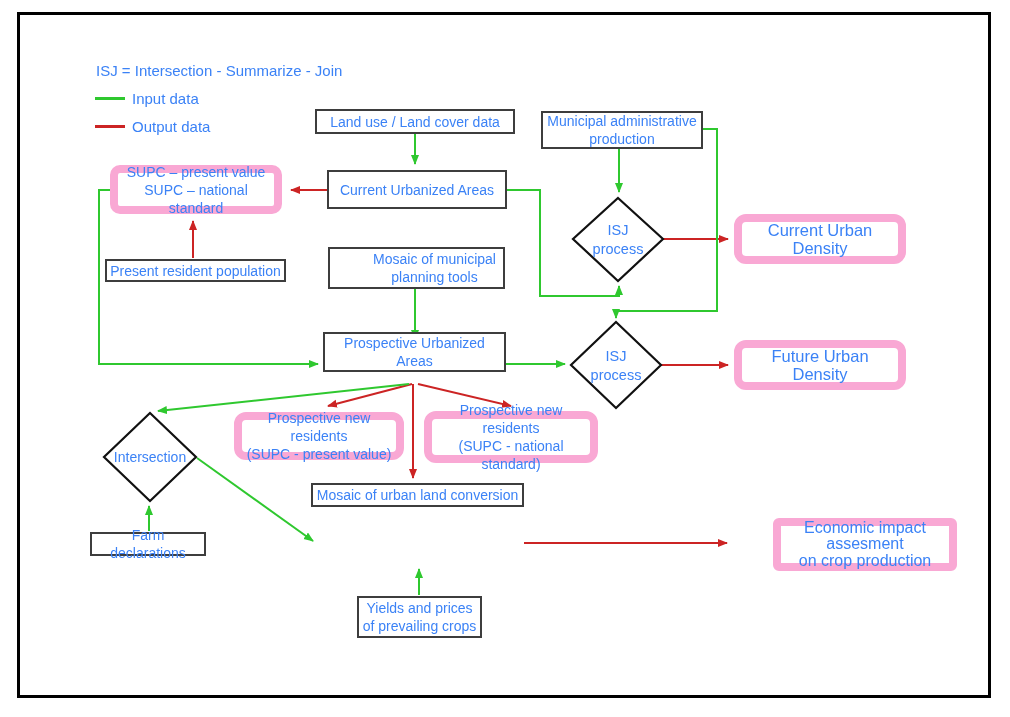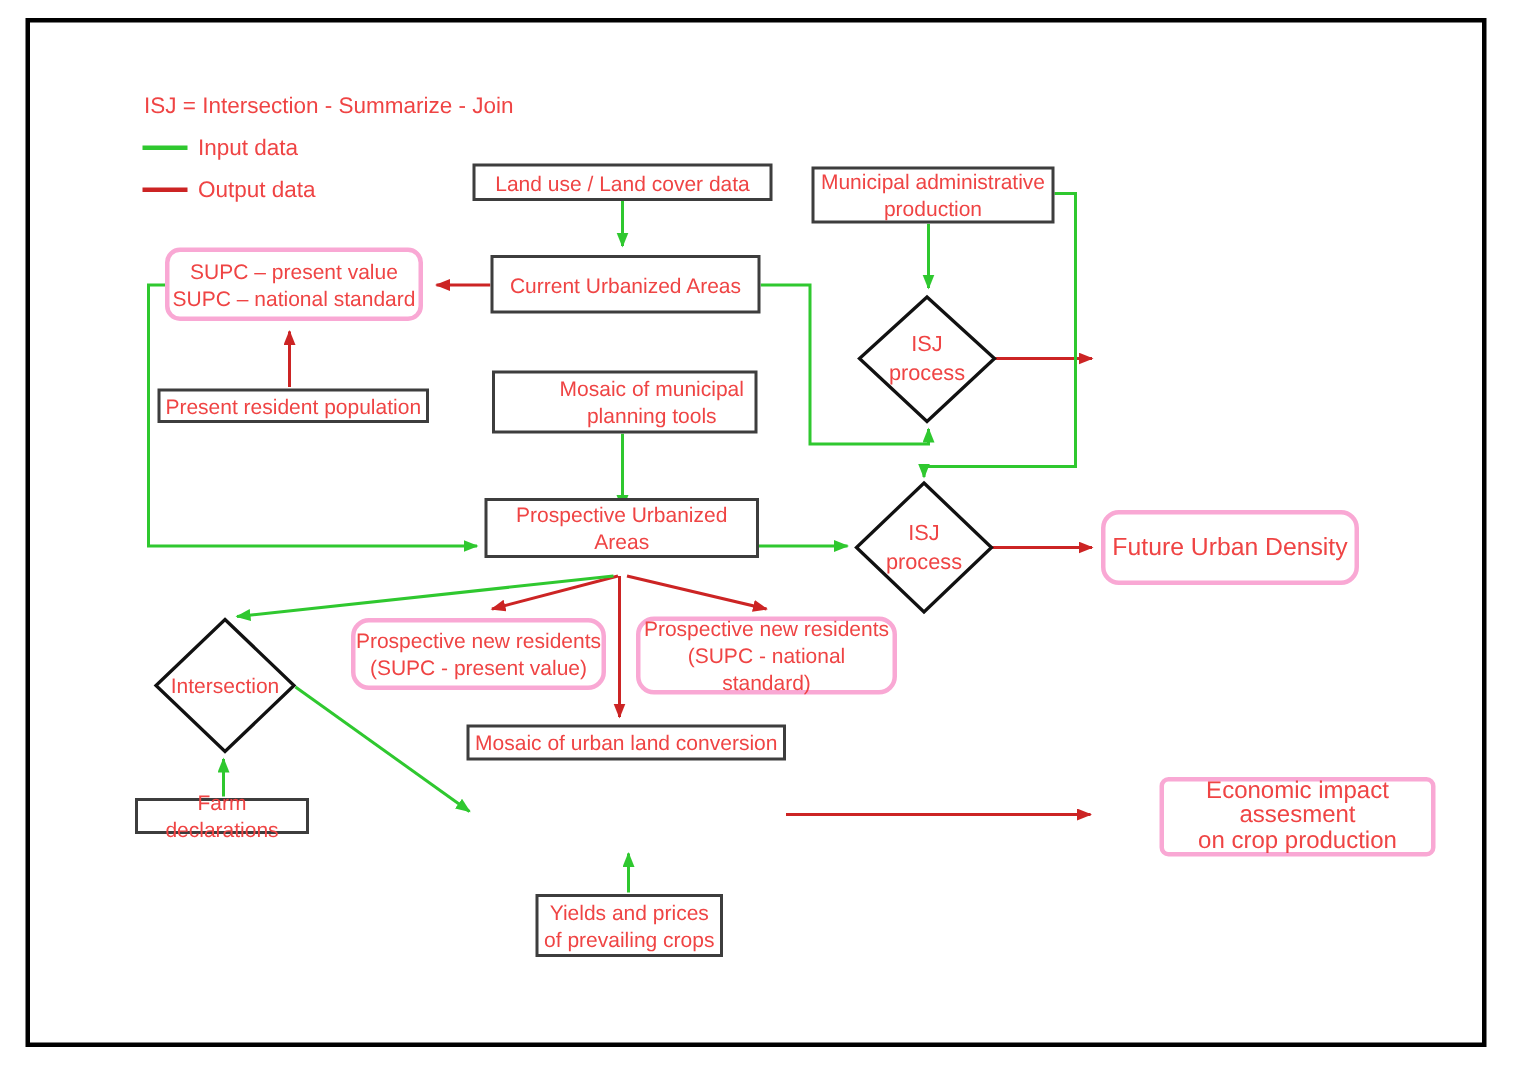--- a/index.html
+++ b/index.html
@@ -1,32 +1,32 @@
 <!DOCTYPE html>
 <html><head>
 <meta charset="utf-8">
 <style>
   html,body { margin:0; padding:0; background:#fff; }
   .canvas {
     position:relative; width:1010px; height:707px; background:#ffffff;
-    font-family:"Liberation Sans","DejaVu Sans",sans-serif; color:#ef4444;
+    font-family:"Liberation Sans","DejaVu Sans",sans-serif; color:#3b82f6;
     overflow:hidden;
   }
   .frame {
     position:absolute; left:17px; top:12px; width:974px; height:686px;
     border:3px solid #000; box-sizing:border-box;
   }
   .edges { position:absolute; left:0; top:0; width:1010px; height:717px; }
   .node {
     position:absolute; box-sizing:border-box; background:#fff;
     display:flex; align-items:center; justify-content:center;
     text-align:center; white-space:pre-line; line-height:18px; font-size:14px;
   }
   .rect { border:2px solid #3d3d3d; }
-  .rounded { border:3px solid #f9a8d4; border-radius:12px; }
+  .rounded { border:8px solid #f9a8d4; border-radius:12px; }
   .density { font-size:16.5px; }
   .economic { font-size:16px; line-height:16.5px; border-radius:6px;margin-left:40px; }
   .diamond-label {
     position:absolute; background:transparent; display:flex; align-items:center;
     justify-content:center; text-align:center; white-space:pre-line;
     font-size:14.5px; line-height:19px;
   }
   .legend-def { position:absolute; left:96px; top:62px; font-size:15px; }
   .legend-swatch { position:absolute; width:30px; height:3px; }
   .legend-label { position:absolute; font-size:15px; }
@@ -94,20 +94,21 @@
 planning tools</div>
   <div class="node rect" style="left:323px;top:332px;width:183px;height:40px;">Prospective Urbanized
 Areas</div>
   <div class="node rect" style="left:311px;top:483px;width:213px;height:24px;">Mosaic of urban land conversion</div>
   <div class="node rect" style="left:90px;top:532px;width:116px;height:24px;">Farm declarations</div>
   <div class="node rect" style="left:357px;top:596px;width:125px;height:42px;">Yields and prices
 of prevailing crops</div>
 
   <div class="node rounded" style="left:110px;top:165px;width:172px;height:49px;border-radius:10px;">SUPC – present value
 SUPC – national standard</div>
+  <div class="node rounded density" style="left:734px;top:214px;width:172px;height:50px;">Current Urban Density</div>
   <div class="node rounded density" style="left:734px;top:340px;width:172px;height:50px;">Future Urban Density</div>
   <div class="node rounded" style="left:234px;top:412px;width:170px;height:48px;">Prospective new residents
 (SUPC - present value)</div>
   <div class="node rounded" style="left:424px;top:411px;width:174px;height:52px;">Prospective new residents
 (SUPC - national standard)</div>
   <div class="node rounded economic" style="left:733px;top:518px;width:184px;height:53px;">Economic impact
 assesment
 on crop production</div>
 
   <div class="diamond-label" style="left:573px;top:219px;width:90px;height:42px;">ISJ

